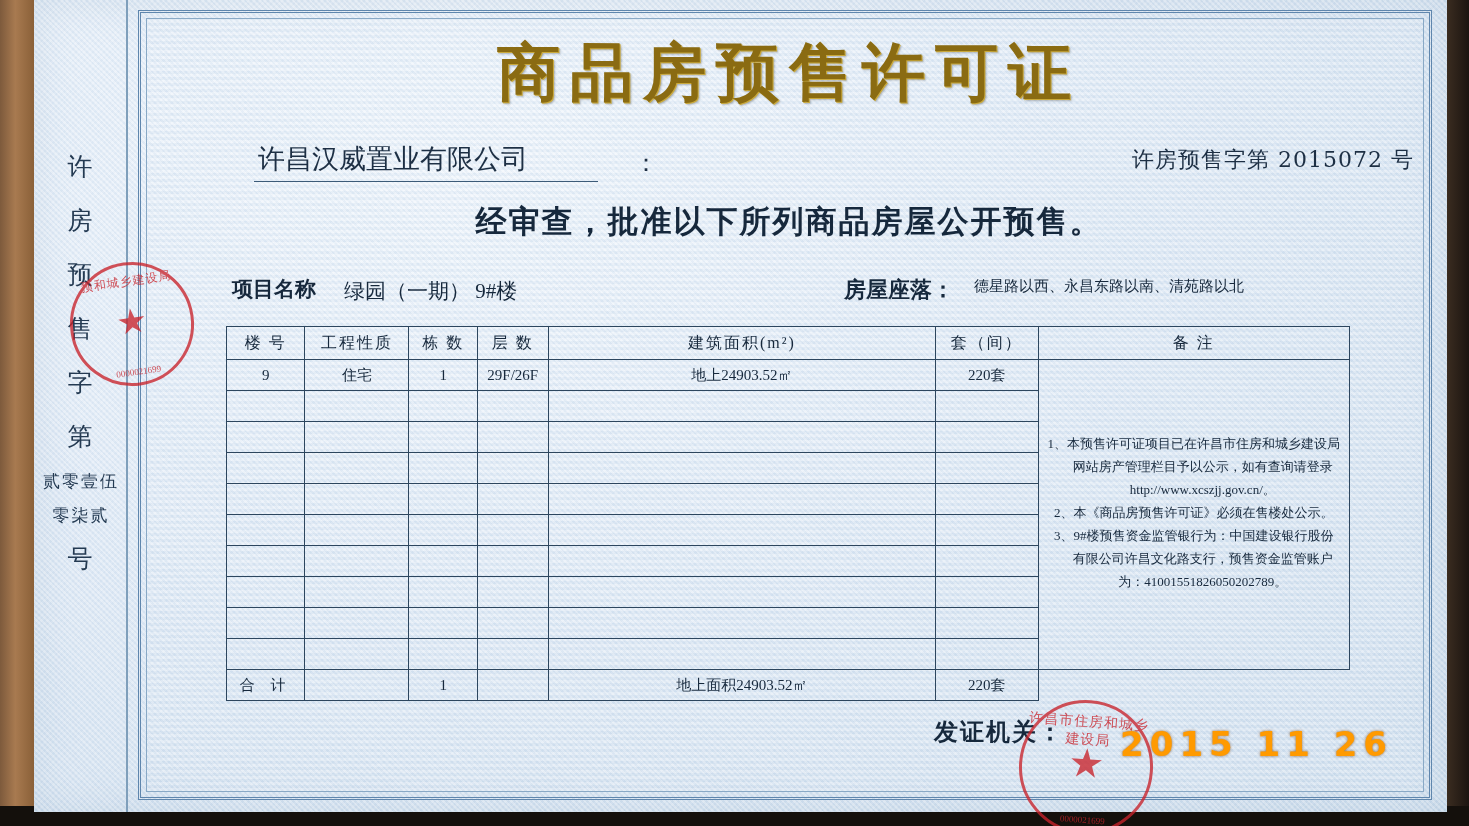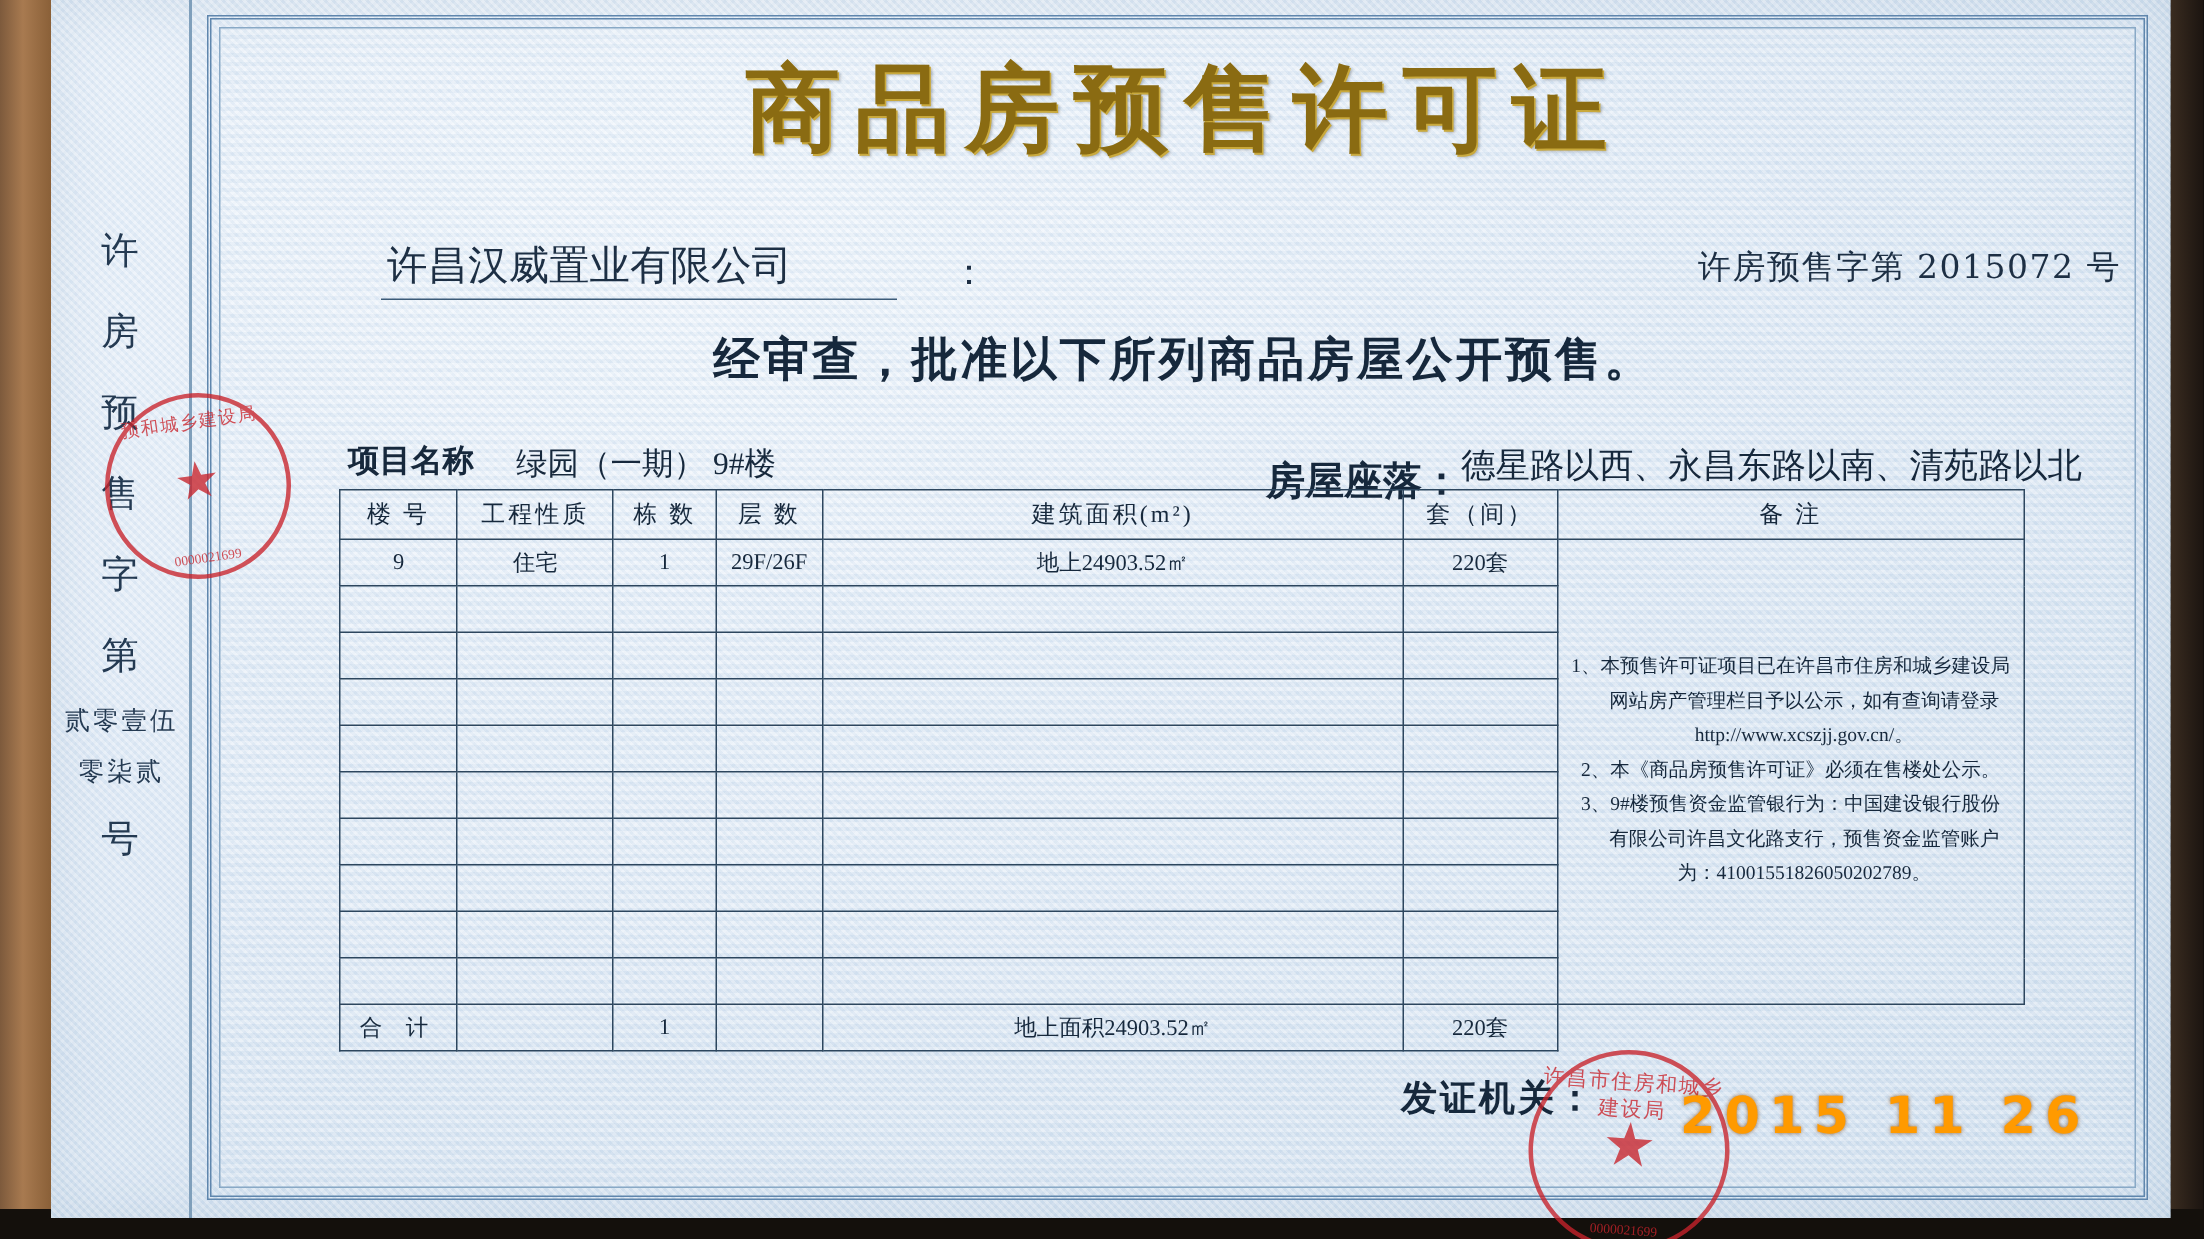--- a/index.html
+++ b/index.html
@@ -119,21 +119,21 @@
     letter-spacing: 10px;
     color: #8a6b12;
     text-shadow: 1px 1px 0 #c9a93c, 2px 2px 2px rgba(0,0,0,.25);
     font-family: "DejaVu Serif", serif;
     margin-top: 12px;
     line-height: 1.1;
   }
 
   .row-company {
     position: relative;
-    margin-top: 52px;
+    margin-top: 34px;
     height: 38px;
   }
   .company {
     position: absolute;
     left: 90px; top: 0;
     font-size: 27px;
     color: #1d2f44;
     font-family: "DejaVu Serif", serif;
     border-bottom: 1px solid #3c5b78;
     padding: 0 10px 4px 4px;
@@ -177,28 +177,28 @@
     font-weight: bold;
     font-size: 21px;
   }
   .proj-value {
     position: absolute;
     left: 180px; top: 2px;
     font-size: 21px;
   }
   .loc-label {
     position: absolute;
-    left: 680px; top: 10px;
+    left: 680px; top: 0;
     font-weight: bold;
-    font-size: 26px;
+    font-size: 22px;
   }
   .loc-value {
     position: absolute;
     left: 810px; top: 2px;
-    font-size: 23px;
+    font-size: 15px;
   }
 
   
   table.main {
     position: absolute;
     left: 62px;
     top: 300px;
     width: 1124px;
     border-collapse: collapse;
     font-size: 15px;

